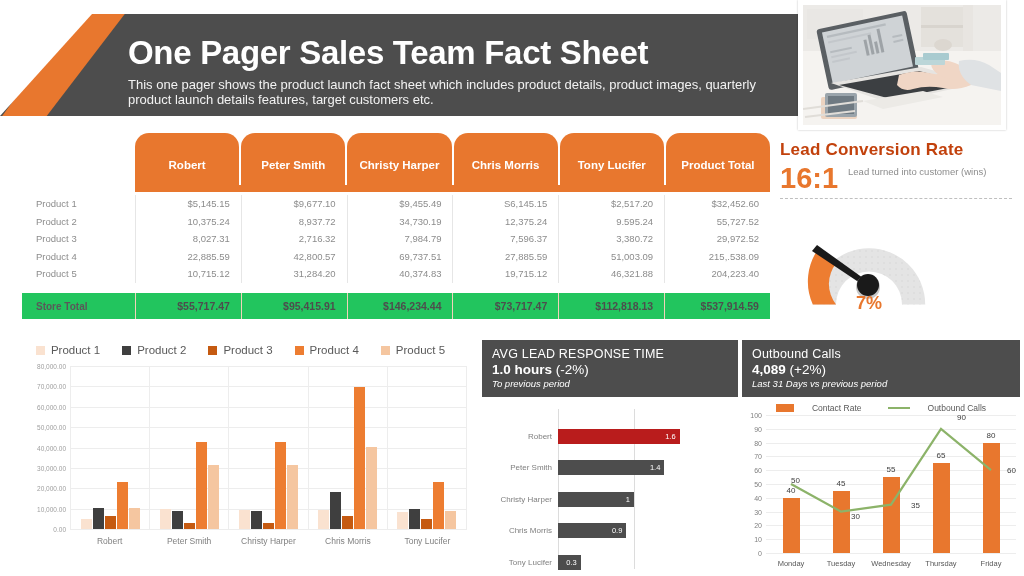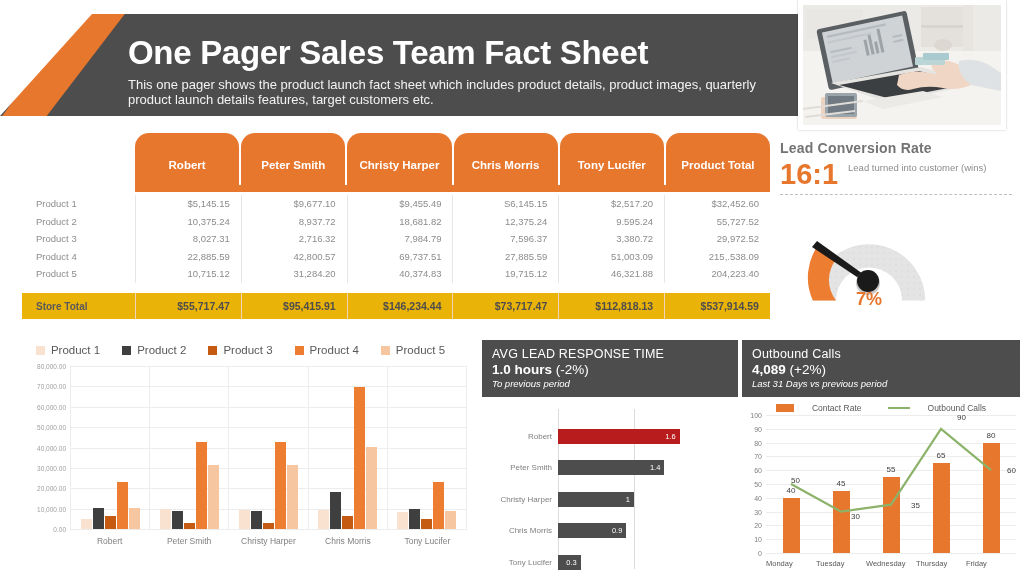--- a/index.html
+++ b/index.html
@@ -63,28 +63,28 @@
   .row-label {
     width:113px; padding-left:14px; font-size:9.5px; color:#8c8c8c;
   }
   .row-cells { flex:1; display:flex; height:100%; }
   .td-cell {
     flex:1; text-align:right; padding-right:11px; font-size:9.5px; color:#8c8c8c;
     border-left:1px solid #e6e6e6; display:flex; align-items:center; justify-content:flex-end;
   }
   #tbl-total {
     position:absolute; left:0; top:160px; width:748px; height:26px;
-    background:#eab308; display:flex; align-items:center;
+    background:#22c55e; display:flex; align-items:center;
   }
   #tbl-total .row-label { color:#595959; font-size:10px; font-weight:bold; }
   #tbl-total .td-cell { color:#4d4d4d; font-size:10.5px; font-weight:bold; border-left:1px solid #f2d2ba; }
 
   
   #lead-panel { position:absolute; left:780px; top:140px; width:232px; height:192px; }
-  #lead-title { font-size:14px; font-weight:bold; color:#737373; letter-spacing:.2px; }
+  #lead-title { font-size:17px; font-weight:bold; color:#c2410c; letter-spacing:.2px; }
   #lead-row { display:flex; align-items:flex-start; margin-top:2px; }
   #lead-ratio { font-size:29px; font-weight:bold; color:#e8772e; line-height:32px; }
   #lead-desc { font-size:9.5px; color:#8c8c8c; line-height:11.5px; margin-left:10px; margin-top:4px; }
   #lead-divider { border-top:1px dashed #bfbfbf; margin-top:4px; }
   #gauge-box { position:relative; width:232px; height:120px; margin-top:2px; }
   #gauge-value {
     position:absolute; left:0; top:92px; width:178px; text-align:center;
     font-size:18px; font-weight:bold; color:#e8772e;
   }
 
@@ -125,21 +125,21 @@
   #out-panel { position:absolute; left:742px; top:340px; width:278px; height:230px; }
   #out-legend { display:flex; justify-content:center; gap:26px; margin-top:6px; align-items:center; }
   .out-lg { display:flex; align-items:center; gap:18px; font-size:8.5px; color:#595959; }
   #out-chart { position:relative; height:160px; margin-top:2px; }
   .out-ylbl { position:absolute; left:0; font-size:7px; color:#808080; transform:translateY(-50%); width:20px; text-align:right; }
   .out-grid { position:absolute; left:24px; right:4px; height:1px; background:#ededed; }
   #out-bars { position:absolute; left:24px; right:4px; top:0; bottom:22px; display:flex; }
   .out-group { flex:1; display:flex; align-items:flex-end; justify-content:center; position:relative; }
   .out-bar { width:17px; background:#e8772e; }
   .out-xlabels { position:absolute; left:24px; right:4px; bottom:0; height:20px; display:flex; }
-  .out-xlabel { flex:1; font-size:7.5px; color:#595959; padding-top:4px; }
+  .out-xlabel { flex:1; text-align:center; font-size:7.5px; color:#595959; padding-top:4px; }
   .bar-dlabel { position:absolute; font-size:8px; color:#404040; transform:translate(-50%,-100%); }
   .line-dlabel { position:absolute; font-size:8px; color:#404040; }
 </style>
 </head>
 <body>
 
 <div id="header-band">
   <div id="header-wedge-orange"></div>
   <div id="header-wedge"></div>
   <div id="header-text">
@@ -214,21 +214,21 @@
         <div class="td-cell">S6,145.15</div>
         <div class="td-cell">$2,517.20</div>
         <div class="td-cell">$32,452.60</div>
       </div>
     </div>
     <div class="tbl-row">
       <div class="row-label">Product 2</div>
       <div class="row-cells">
         <div class="td-cell">10,375.24</div>
         <div class="td-cell">8,937.72</div>
-        <div class="td-cell">18,681.82</div>
+        <div class="td-cell">34,730.19</div>
         <div class="td-cell">12,375.24</div>
         <div class="td-cell">9.595.24</div>
         <div class="td-cell">55,727.52</div>
       </div>
     </div>
     <div class="tbl-row">
       <div class="row-label">Product 3</div>
       <div class="row-cells">
         <div class="td-cell">8,027.31</div>
         <div class="td-cell">2,716.32</div>

